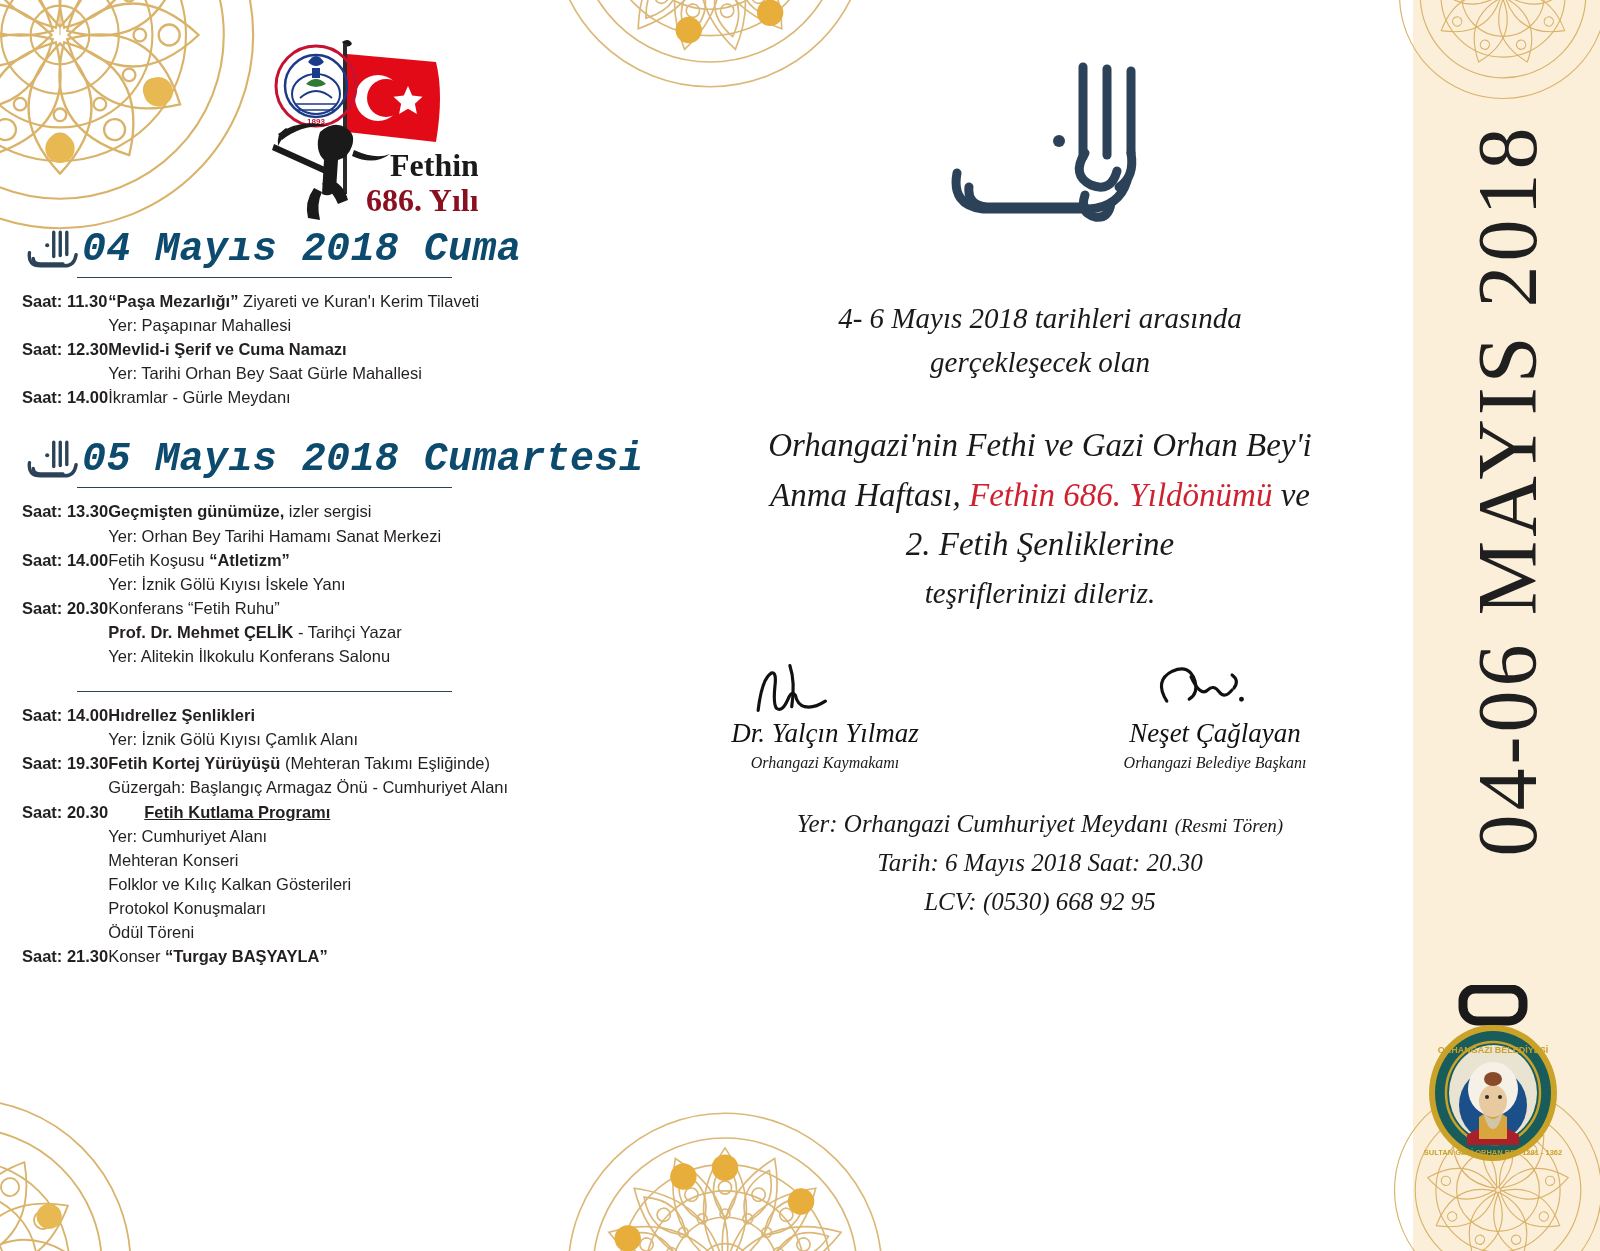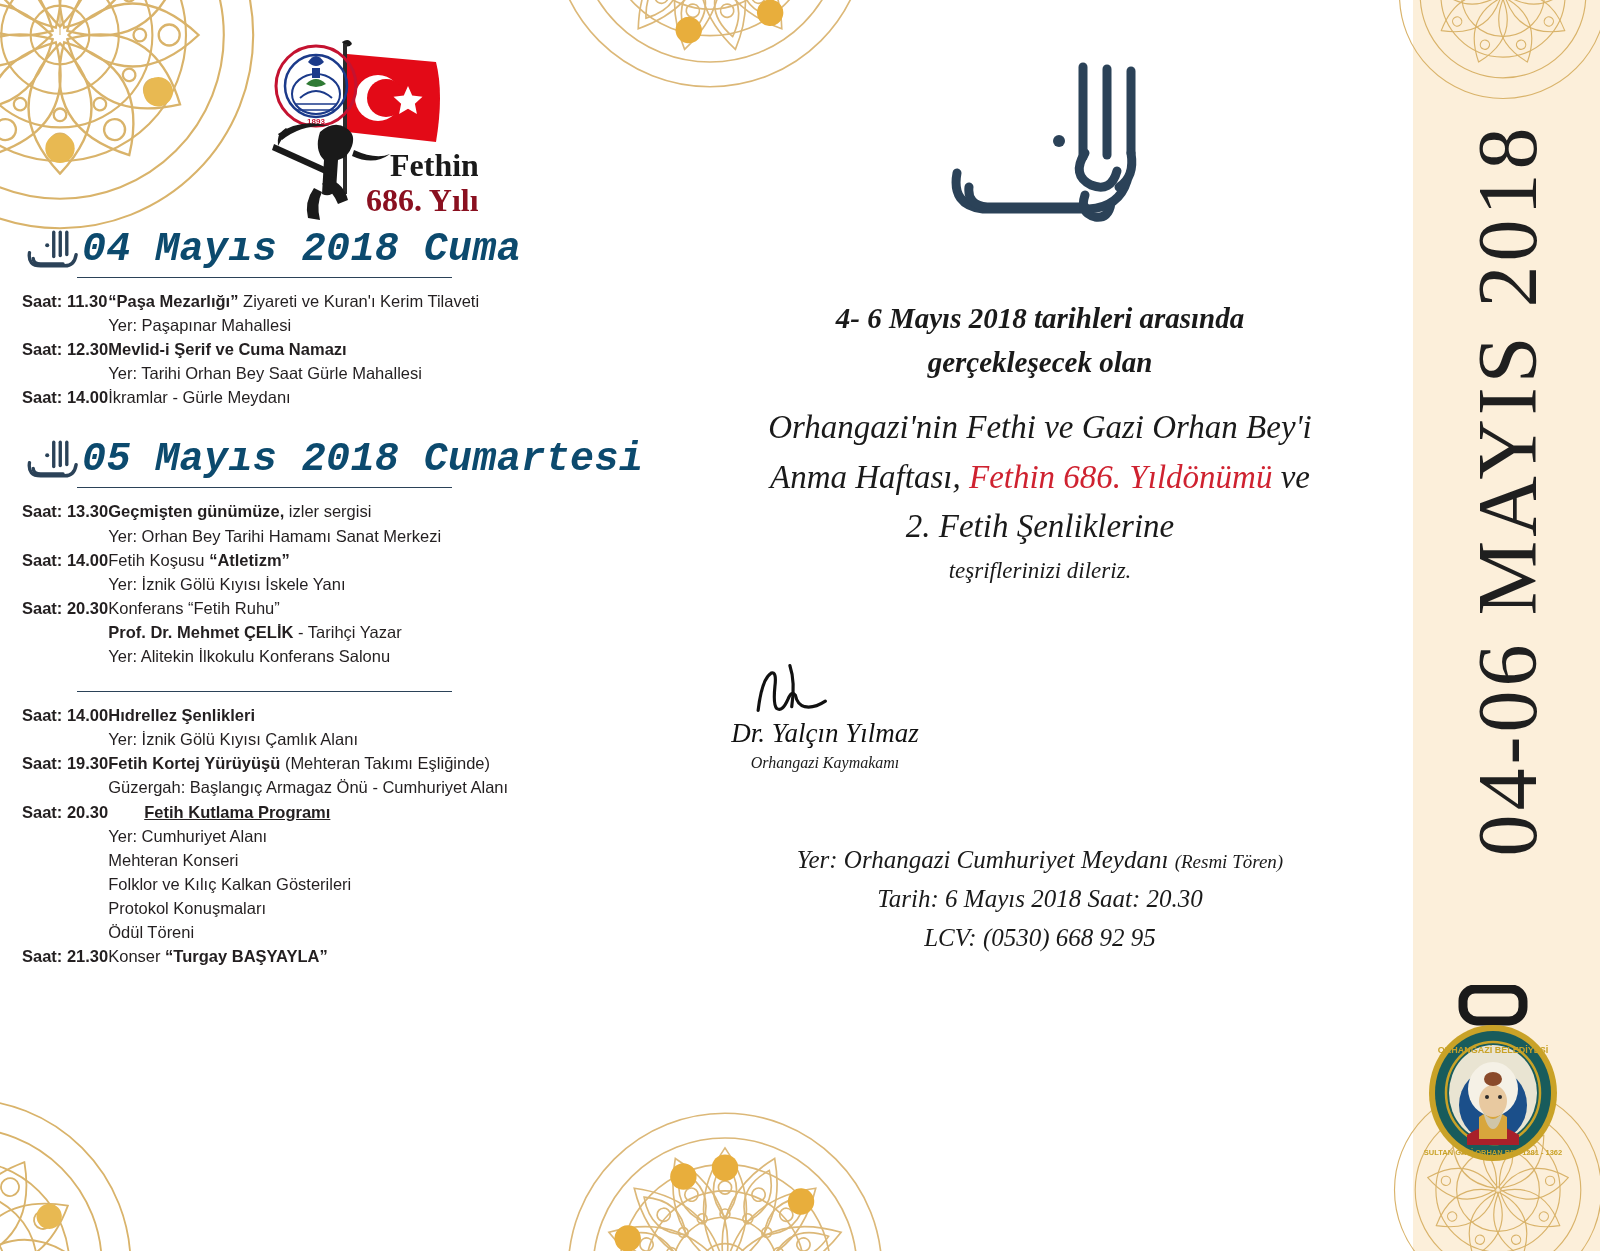--- a/index.html
+++ b/index.html
@@ -117,31 +117,30 @@
     left: 680px; top: 296px;
     width: 720px;
     text-align: center;
     font-family: "Liberation Serif", serif;
     font-style: italic;
     color: #1a1a1a;
   }
   .invite .lead {
     font-size: 29px;
     line-height: 1.52;
-    margin-bottom: 19px;
-    font-weight: bold;
+    margin-bottom: 37px;
   }
   .invite .main {
     font-size: 33px;
     line-height: 1.50;
     font-weight: 400;
   }
   .invite .main .red { color: #cf2230; }
   .invite .closing {
-    font-size: 23px;
+    font-size: 29px;
     line-height: 1.5;
     margin-top: 2px;
   }
 
   
   .signatures {
     position: absolute;
     left: 660px; top: 660px;
     width: 720px;
     display: flex;
@@ -161,21 +160,21 @@
     font-family: "Liberation Serif", serif;
     font-style: italic;
     font-size: 16px;
     color: #1a1a1a;
     margin-top: 7px;
   }
 
   
   .venue {
     position: absolute;
-    left: 680px; top: 840px;
+    left: 680px; top: 804px;
     width: 720px;
     text-align: center;
     font-family: "Liberation Serif", serif;
     font-style: italic;
     color: #1a1a1a;
     font-size: 25px;
     line-height: 1.56;
   }
   .venue .small { font-size: 19px; }
 
@@ -649,20 +648,32 @@
     <div class="sig">
       <svg class="sig-mark" viewBox="0 0 200 60">
         <g fill="none" stroke="#111" stroke-width="3.4" stroke-linecap="round">
           <path d="M28 54 q4 -34 14 -40 q6 -2 4 14 q-2 20 2 24 q6 4 12 -10 q4 -10 8 -4 q2 10 10 12 q10 2 22 -6"></path>
           <path d="M62 6 q6 18 2 44"></path>
         </g>
       </svg>
       <div class="sig-name">Dr. Yalçın Yılmaz</div>
       <div class="sig-role">Orhangazi Kaymakamı</div>
     </div>
+    <div class="sig">
+      <svg class="sig-mark" viewBox="0 0 200 60">
+        <g fill="none" stroke="#111" stroke-width="3.4" stroke-linecap="round">
+          <path d="M48 44 q-14 -22 6 -32 q18 -8 24 10 q4 14 -6 20"></path>
+          <path d="M74 18 q10 22 18 14 q6 -6 12 2 q6 8 14 -2"></path>
+          <path d="M118 16 q8 6 2 14"></path>
+        </g>
+        <circle cx="128" cy="42" r="2.6" fill="#111"></circle>
+      </svg>
+      <div class="sig-name">Neşet Çağlayan</div>
+      <div class="sig-role">Orhangazi Belediye Başkanı</div>
+    </div>
   </div>
 
   <div class="venue">
     <div>
       <span>Yer: Orhangazi Cumhuriyet Meydanı </span><span class="small">(Resmi Tören)</span>
     </div>
     <div>Tarih: 6 Mayıs 2018  Saat: 20.30</div>
     <div>LCV: (0530) 668 92 95</div>
   </div>
 

